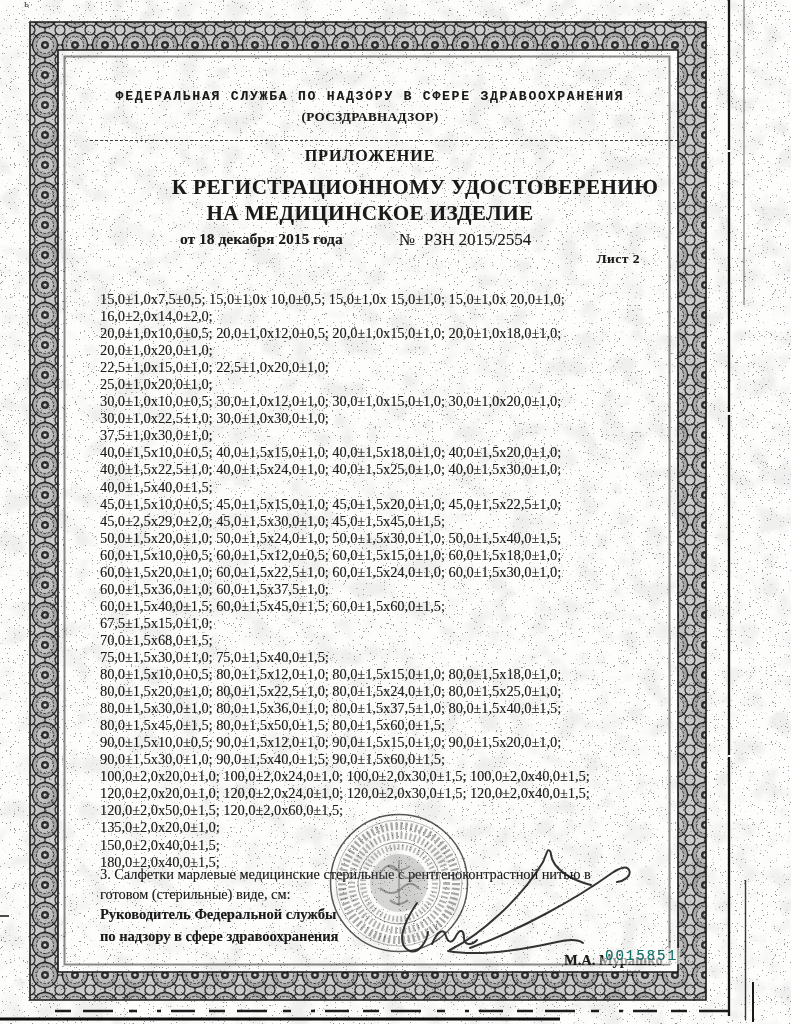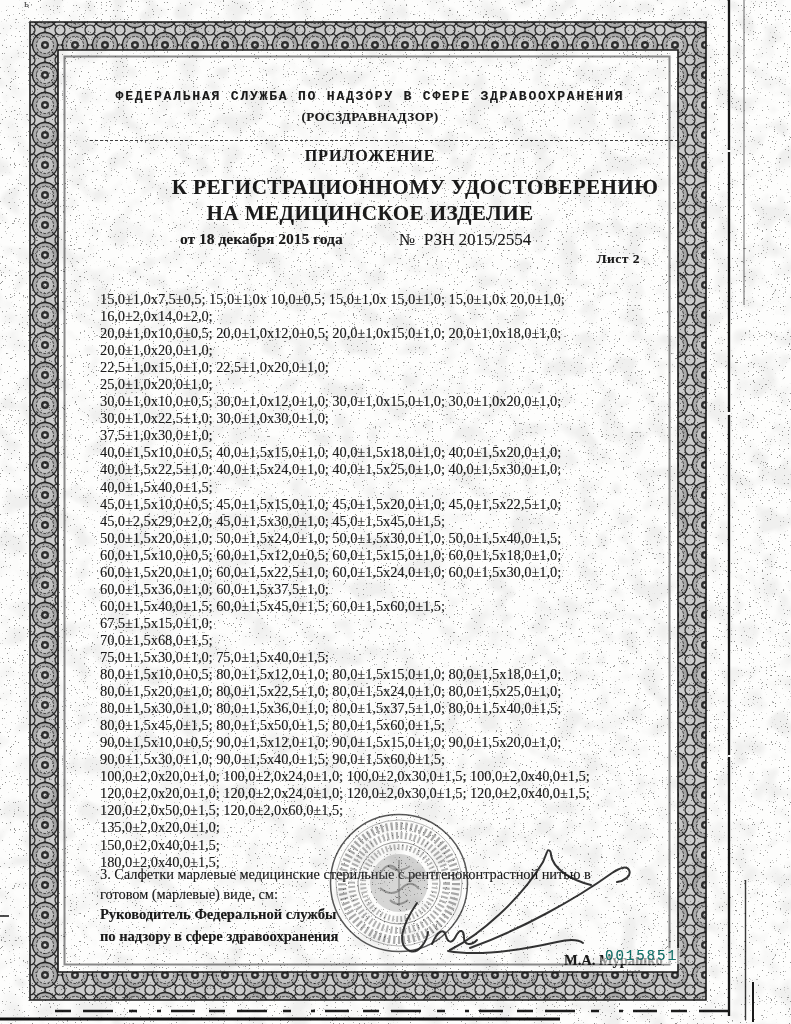--- a/index.html
+++ b/index.html
@@ -102,21 +102,21 @@
       <div>90,0±1,5х30,0±1,0; 90,0±1,5х40,0±1,5; 90,0±1,5х60,0±1,5;</div>
       <div>100,0±2,0х20,0±1,0; 100,0±2,0х24,0±1,0; 100,0±2,0х30,0±1,5; 100,0±2,0х40,0±1,5;</div>
       <div>120,0±2,0х20,0±1,0; 120,0±2,0х24,0±1,0; 120,0±2,0х30,0±1,5; 120,0±2,0х40,0±1,5;</div>
       <div>120,0±2,0х50,0±1,5; 120,0±2,0х60,0±1,5;</div>
       <div>135,0±2,0х20,0±1,0;</div>
       <div>150,0±2,0х40,0±1,5;</div>
       <div>180,0±2,0х40,0±1,5;</div>
     </div>
 
   <div class="abs ink txt para1">3. Салфетки марлевые медицинские стерильные с рентгеноконтрастной нитью в</div>
-  <div class="abs ink txt para2">готовом (марлевые) виде, см:</div>
+  <div class="abs ink txt para2">готовом (стерильные) виде, см:</div>
 
   <div class="abs ink txt role1">Руководитель Федеральной службы</div>
   <div class="abs ink txt role2">по надзору в сфере здравоохранения</div>
   <div class="abs ink txt signer">М.А. Мурашко</div>
   <div class="abs ink txt formnum">0015851</div>
   <div class="abs txt mark-tl">ь</div>
 
   <svg class="overlay abs" width="791" height="1024" viewBox="0 0 791 1024">
 
     <g stroke="#2e2e2e" fill="none" opacity="0.8">

